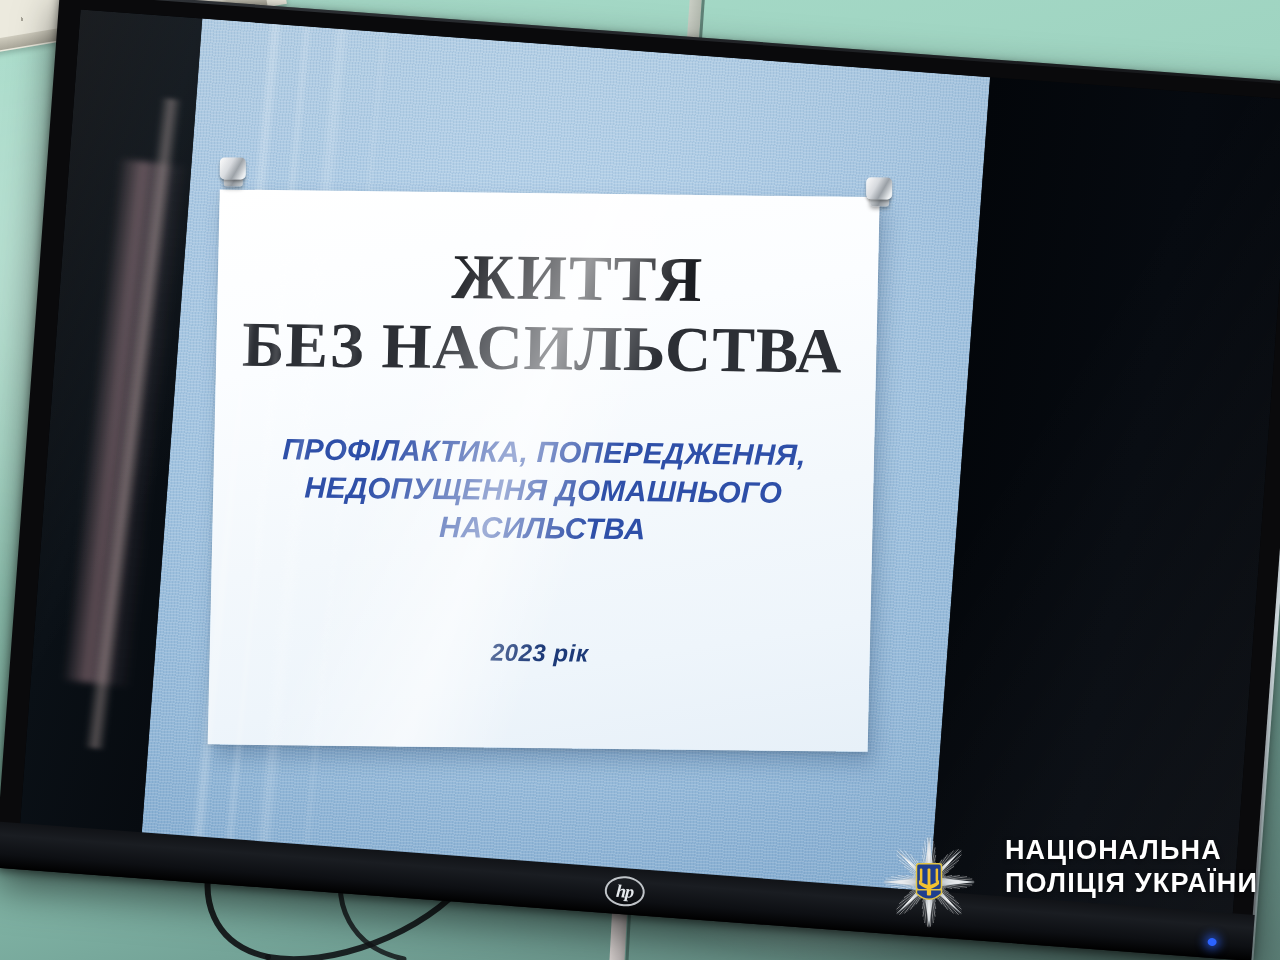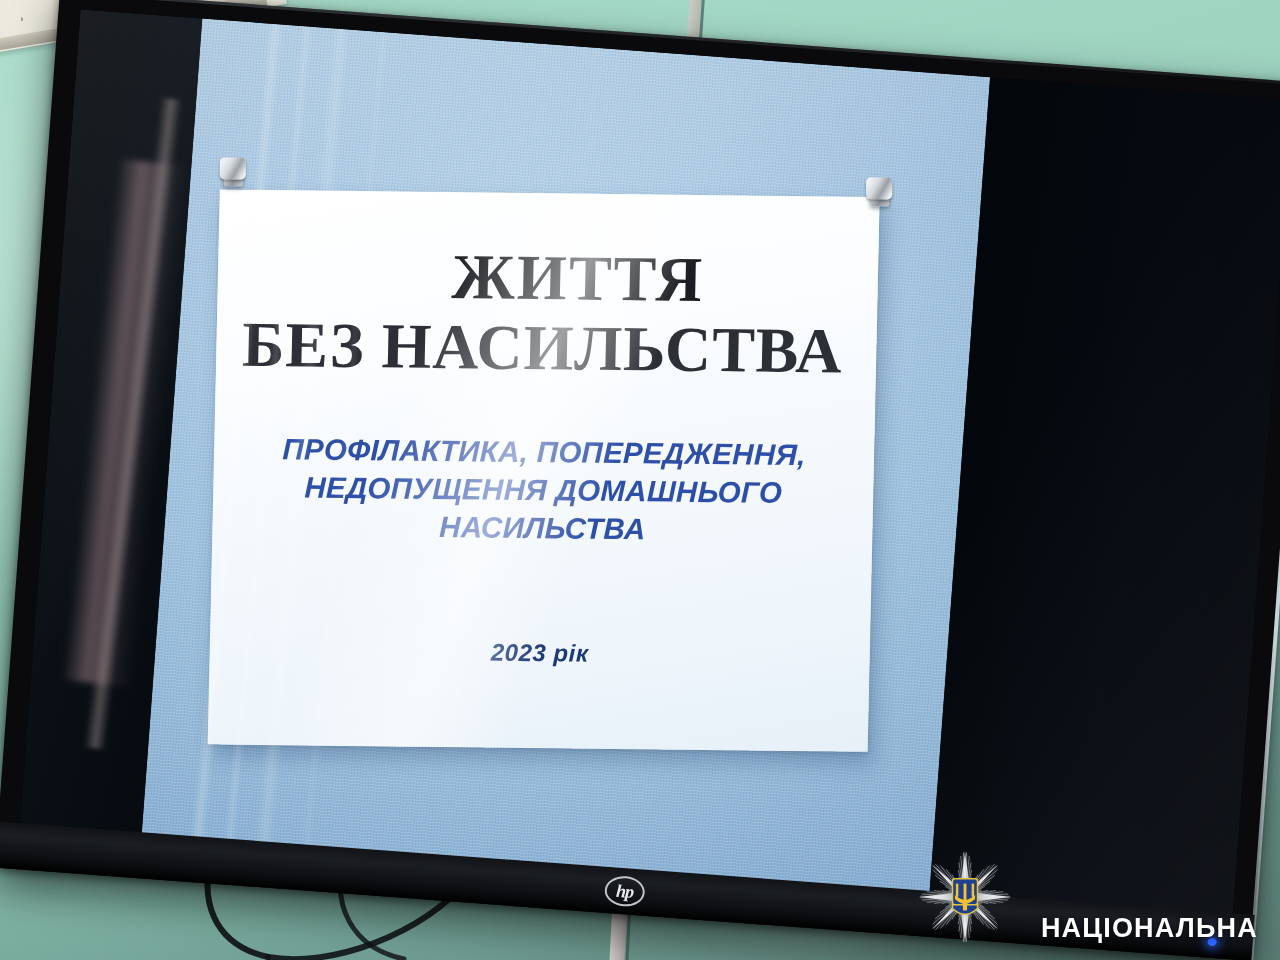--- a/index.html
+++ b/index.html
@@ -225,22 +225,22 @@
   .led{
     position:absolute;right:36px;bottom:12px;width:9px;height:8px;border-radius:50%;
     background:#2b63ff;box-shadow:0 0 9px 4px rgba(43,99,255,.55);
   }
 
   
   .cables{position:absolute;left:0;top:0;width:1280px;height:960px;pointer-events:none;}
 
   
   #watermark{
-    position:absolute;right:22px;bottom:15px;
-    display:flex;align-items:flex-end;gap:28px;
+    position:absolute;right:22px;bottom:30px;
+    display:flex;align-items:flex-start;gap:28px;
   }
   .badge{position:relative;width:96px;height:96px;}
   .wm-text{
     font-family:"Liberation Sans",sans-serif;font-weight:700;
     font-size:27px;line-height:1.22;color:#ffffff;letter-spacing:1.2px;
     text-shadow:0 1px 4px rgba(0,0,0,.55);
   }
   .wm-text span{display:block;}
 </style>
 </head>
@@ -547,16 +547,17 @@
             <rect x="6.9" y="-14" width="2.6" height="14" rx="1"></rect>
             <path d="M-10.5 -2 Q0 8 10.5 -2 L10.5 2 Q0 12 -10.5 2 Z"></path>
             <rect x="-4.2" y="4" width="8.4" height="2.4" rx="1"></rect>
             <rect x="-2.2" y="6" width="4.4" height="8" rx="1"></rect>
           </g>
         </g>
       </svg>
     </div>
     <div class="wm-text">
       <span>НАЦІОНАЛЬНА</span>
+      <span>ПОЛІЦІЯ УКРАЇНИ</span>
     </div>
   </div>
 
 </div>
 
 </body></html>

